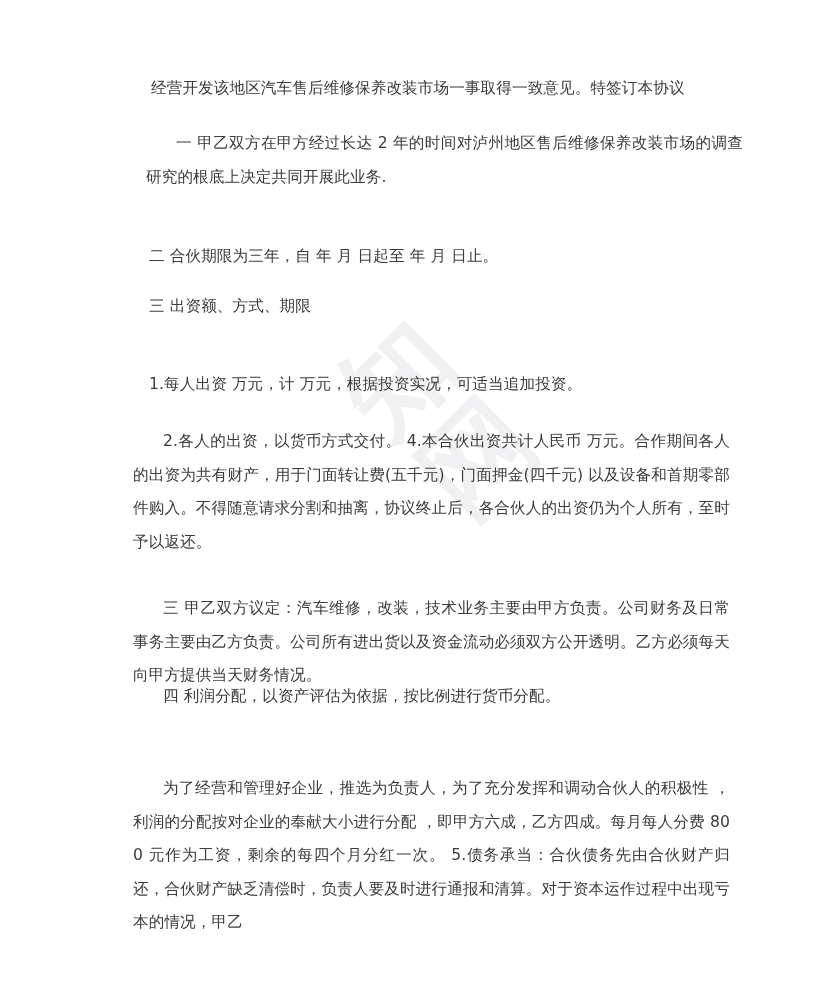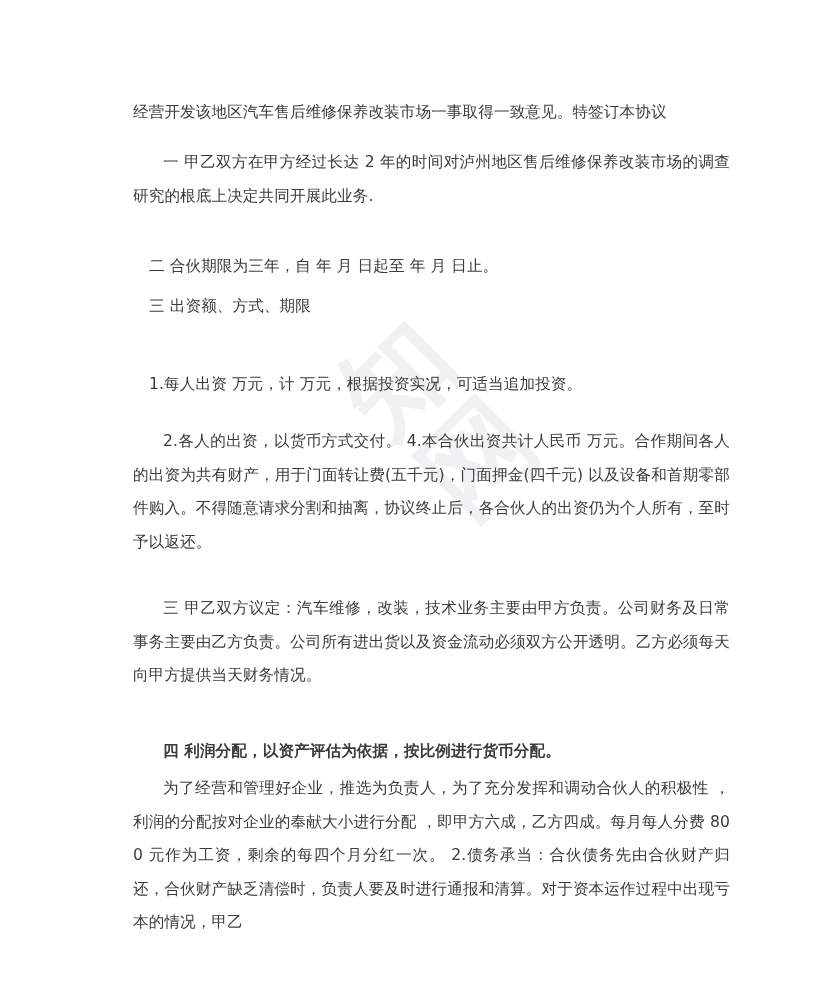--- a/index.html
+++ b/index.html
@@ -81,28 +81,28 @@
     font-weight: 400;
     letter-spacing: 0.1px;
     word-break: break-all;
   }
 
   .para.indent-1 { text-indent: 0; }
   .para.indent-2 { text-indent: 16px; }
   .para.indent-3 { text-indent: 30px; }
 
   
-  #p-preamble   { top: 96px;  }
-  #p-clause-1   { top: 146px; }
-  #p-clause-2   { top: 250px; }
+  #p-preamble   { top: 72px; margin-left: 18px;  }
+  #p-clause-1   { top: 127px; margin-left: 13px; }
+  #p-clause-2   { top: 240px; }
   #p-clause-3   { top: 290px; }
   #p-item-1     { top: 368px; }
   #p-item-23    { top: 425px; }
   #p-clause-3b  { top: 592px; }
-  #p-clause-4   { top: 735px; font-weight: bold; }
+  #p-clause-4   { top: 680px; }
   #p-closing    { top: 772px; }
 </style>
 </head>
 <body>
 
 <div id="page">
 
   <div id="watermark-layer">
     <div class="watermark">
       <span>知</span>
@@ -121,16 +121,16 @@
     <p class="para indent-2" id="p-clause-3">三 出资额、方式、期限</p>
 
     <p class="para indent-2" id="p-item-1">1.每人出资 万元，计 万元，根据投资实况，可适当追加投资。</p>
 
     <p class="para indent-3" id="p-item-23">2.各人的出资，以货币方式交付。    4.本合伙出资共计人民币 万元。合作期间各人的出资为共有财产，用于门面转让费(五千元)，门面押金(四千元) 以及设备和首期零部件购入。不得随意请求分割和抽离，协议终止后，各合伙人的出资仍为个人所有，至时予以返还。</p>
 
     <p class="para indent-3" id="p-clause-3b">三  甲乙双方议定：汽车维修，改装，技术业务主要由甲方负责。公司财务及日常事务主要由乙方负责。公司所有进出货以及资金流动必须双方公开透明。乙方必须每天向甲方提供当天财务情况。</p>
 
     <p class="para indent-3" id="p-clause-4">四 利润分配，以资产评估为依据，按比例进行货币分配。</p>
 
-    <p class="para indent-3" id="p-closing">为了经营和管理好企业，推选为负责人，为了充分发挥和调动合伙人的积极性 ，利润的分配按对企业的奉献大小进行分配 ，即甲方六成，乙方四成。每月每人分费 800 元作为工资，剩余的每四个月分红一次。 2.债务承当：合伙债务先由合伙财产归还，合伙财产缺乏清偿时，负责人要及时进行通报和清算。对于资本运作过程中出现亏本的情况，甲乙</p>
+    <p class="para indent-3" id="p-closing">为了经营和管理好企业，推选为负责人，为了充分发挥和调动合伙人的积极性 ，利润的分配按对企业的奉献大小进行分配 ，即甲方六成，乙方四成。每月每人分费 800 元作为工资，剩余的每四个月分红一次。 5.债务承当：合伙债务先由合伙财产归还，合伙财产缺乏清偿时，负责人要及时进行通报和清算。对于资本运作过程中出现亏本的情况，甲乙</p>
 
   </div>
 </div>
 
 </body></html>

